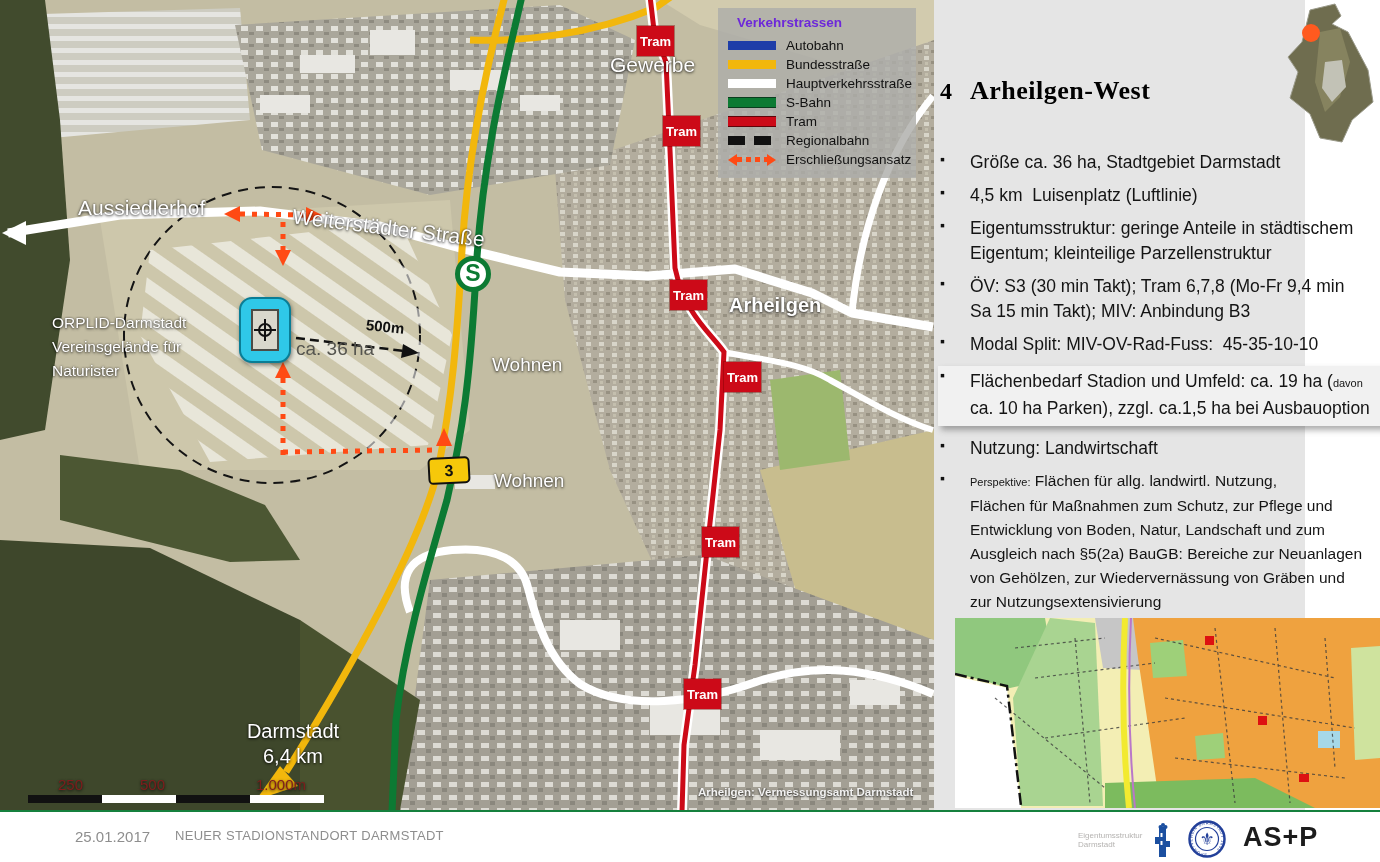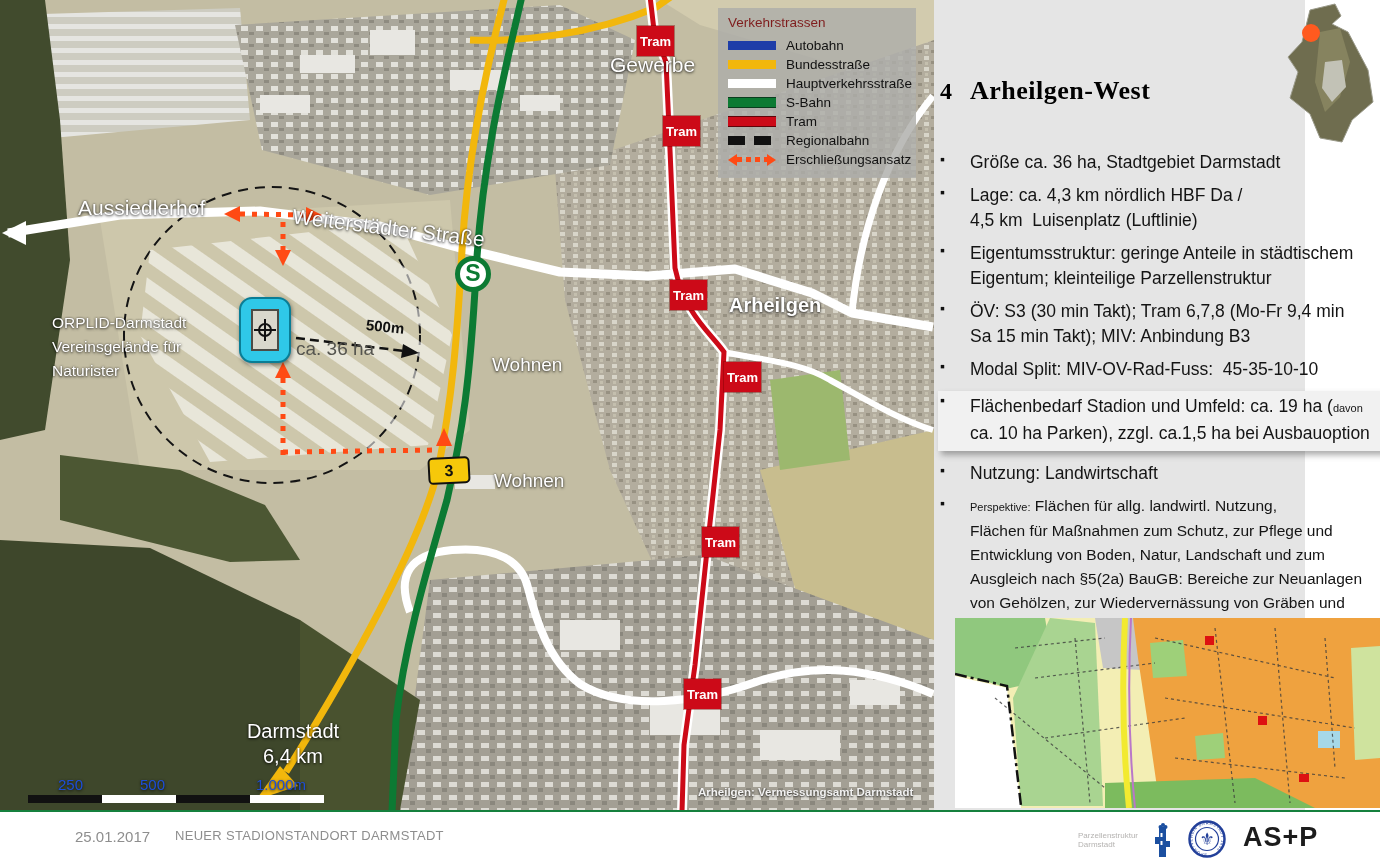--- a/index.html
+++ b/index.html
@@ -1,21 +1,21 @@
 <!DOCTYPE html>
 <html><head>
 <meta charset="utf-8">
 <style>
   html,body{margin:0;padding:0;background:#e8e8e8;font-family:"Liberation Sans",sans-serif;}
   .slide{position:relative;width:1380px;height:862px;background:#ffffff;overflow:hidden;}
   .map{position:absolute;left:0;top:0;width:934px;height:810px;background:#c3bda3;overflow:hidden;}
   .map svg.base{position:absolute;left:0;top:0;}
   .mlabel{position:absolute;color:#fff;text-shadow:0 1px 3px rgba(0,0,0,.75),0 0 2px rgba(0,0,0,.5);white-space:nowrap;}
   .legend{position:absolute;left:718px;top:8px;width:198px;background:rgba(173,173,170,.82);padding:7px 10px 9px 10px;box-sizing:border-box;}
-  .legend .ltitle{font-size:13.5px;font-weight:normal;color:#7f1d1d;margin-bottom:6px;}
+  .legend .ltitle{font-size:13.5px;font-weight:bold;color:#6d28d9;margin-bottom:6px;margin-left:9px;}
   .lrow{display:flex;align-items:center;height:19px;}
   .chip{width:48px;height:9px;margin-right:10px;flex:none;}
   .lrow .llab{font-size:13.5px;color:#111;white-space:nowrap;}
   .chip.autobahn{background:#1e3da8;}
   .chip.bundes{background:#f2b70c;}
   .chip.haupt{background:#ffffff;}
   .chip.sbahn{background:#0c7a33;box-shadow:0 -1px 0 #0a3d1e,0 1px 0 #0a3d1e;}
   .chip.tram{background:#cc0a18;box-shadow:0 -1px 0 #5f0309,0 1px 0 #5f0309;}
   .chip.regional{background:repeating-linear-gradient(90deg,#111 0 17px,rgba(255,255,255,0) 17px 26px);}
   .chip.erschl{position:relative;background:none;height:13px;display:flex;align-items:center;}
@@ -23,21 +23,21 @@
   .tri{width:0;height:0;border-top:6px solid transparent;border-bottom:6px solid transparent;}
   .tri.left{border-right:9px solid #ff4a14;}
   .tri.right{border-left:9px solid #ff4a14;}
   .tram-box{position:absolute;width:37px;height:30px;background:#cc0a18;color:#fff;font-weight:bold;font-size:13px;display:flex;align-items:center;justify-content:center;box-shadow:0 0 0 1px rgba(120,0,0,.4);}
   .s-badge{position:absolute;width:26px;height:26px;background:#fff;border:5px solid #0c7a33;border-radius:50%;color:#0c7a33;font-weight:bold;font-size:23px;line-height:24px;text-align:center;}
   .b3-badge{position:absolute;width:38px;height:23px;background:#f6c80a;border:2px solid #111;border-radius:5px;color:#111;font-weight:bold;font-size:16px;text-align:center;line-height:23px;transform:rotate(-3deg);}
   .site-marker{position:absolute;width:48px;height:62px;background:#2fc8e8;border:2px solid #0a7d95;border-radius:13px;display:flex;align-items:center;justify-content:center;box-shadow:1px 2px 4px rgba(0,0,0,.45);}
   .site-marker .inner{width:24px;height:38px;background:#d9d8cc;border:2px solid #4c4c46;display:flex;align-items:center;justify-content:center;}
   .scalebar{position:absolute;left:28px;top:776px;width:296px;height:28px;}
   .scalebar .ticks{position:relative;height:18px;}
-  .scalebar .ticks span{position:absolute;color:#1d4ed8;font-size:15px;text-shadow:0 1px 3px rgba(0,0,0,.8);}
+  .scalebar .ticks span{position:absolute;color:#7f1d1d;font-size:15px;text-shadow:0 1px 3px rgba(0,0,0,.8);}
   .scalebar .bar{display:flex;height:8px;margin-top:1px;}
   .scalebar .bar i{flex:1;}
   .src-note{position:absolute;left:698px;top:786px;font-size:11.5px;font-weight:bold;color:#f2f2f2;text-shadow:0 1px 2px rgba(0,0,0,.8);}
   .panel{position:absolute;left:934px;top:0;width:371px;height:810px;background:#e5e5e5;}
   .ptitle{position:absolute;left:6px;top:76px;font-family:"Liberation Serif",serif;font-weight:bold;color:#000;}
   .ptitle .num{font-size:24px;margin-right:18px;}
   .ptitle .name{font-size:26px;letter-spacing:.5px;}
   .bullets{position:absolute;left:4px;top:150px;width:440px;color:#141414;}
   .bitem{position:relative;padding-left:32px;margin-bottom:8px;}
   .bitem.marked:before{content:"▪";position:absolute;left:2px;top:1px;font-size:14px;color:#111;}
@@ -252,21 +252,20 @@
       <path d="M40 30 L60 26 L70 60 L60 95 L45 110 L35 80 L38 50 Z" fill="#86835f"></path>
       <path d="M45 60 L62 58 L66 85 L52 100 L42 86 Z" fill="#c2c2b6"></path>
       <circle cx="31" cy="31" r="9" fill="#ff5a1f"></circle>
     </svg>
 
     <div class="bullets">
       <div class="bitem marked">
         <div class="bline">Größe ca. 36 ha, Stadtgebiet Darmstadt</div>
       </div>
       <div class="bitem marked">
-        <div class="bline">Lage: ca. 4,3 km nördlich HBF Da /</div>
         <div class="bline">4,5 km  Luisenplatz (Luftlinie)</div>
       </div>
       <div class="bitem marked">
         <div class="bline">Eigentumsstruktur: geringe Anteile in städtischem</div>
         <div class="bline">Eigentum; kleinteilige Parzellenstruktur</div>
       </div>
       <div class="bitem marked">
         <div class="bline">ÖV: S3 (30 min Takt); Tram 6,7,8 (Mo-Fr 9,4 min</div>
         <div class="bline">Sa 15 min Takt); MIV: Anbindung B3</div>
       </div>
@@ -323,21 +322,21 @@
           <rect x="303" y="98" width="9" height="9"></rect>
           <rect x="344" y="156" width="10" height="8"></rect>
       </g>
     </svg>
   </div>
 
   <div class="footer">
     <div class="date">25.01.2017</div>
     <div class="ftitle">NEUER STADIONSTANDORT DARMSTADT</div>
     <div class="partner">
-      <div>Parzellenstruktur</div>
+      <div>Eigentumsstruktur</div>
       <div>Darmstadt</div>
     </div>
     <svg class="tower" width="20" height="36" viewBox="0 0 20 36">
       <g fill="#1b4fa0">
         <rect x="7" y="6" width="7" height="30"></rect>
         <circle cx="8.5" cy="6" r="2"></circle>
           <circle cx="11" cy="4" r="2"></circle>
           <circle cx="13.5" cy="6" r="2"></circle>
         <rect x="3" y="16" width="4" height="7"></rect>
           <rect x="14" y="20" width="4" height="6"></rect>

